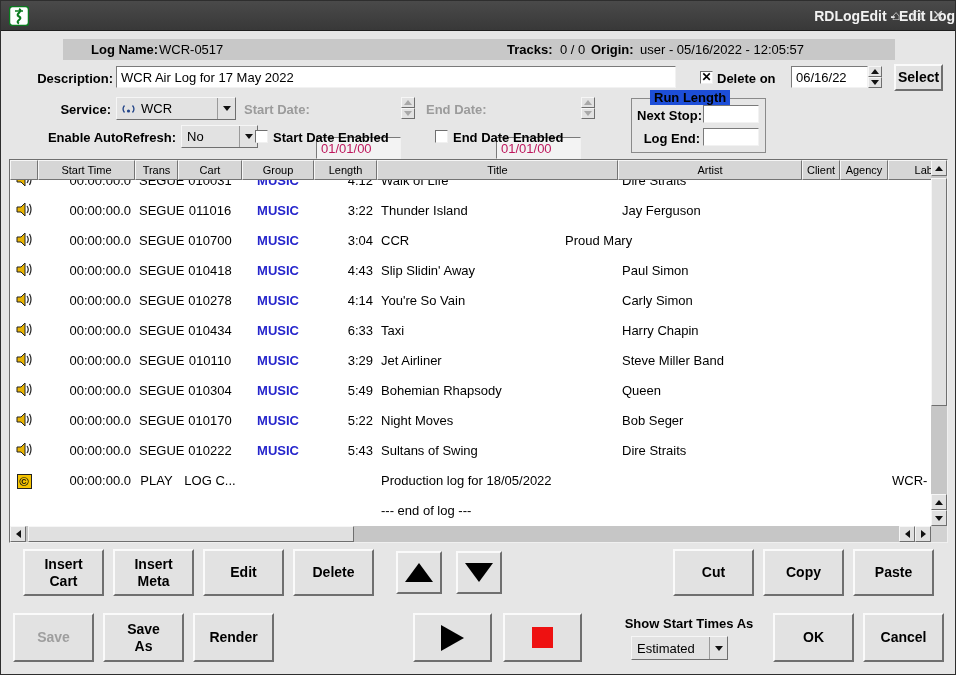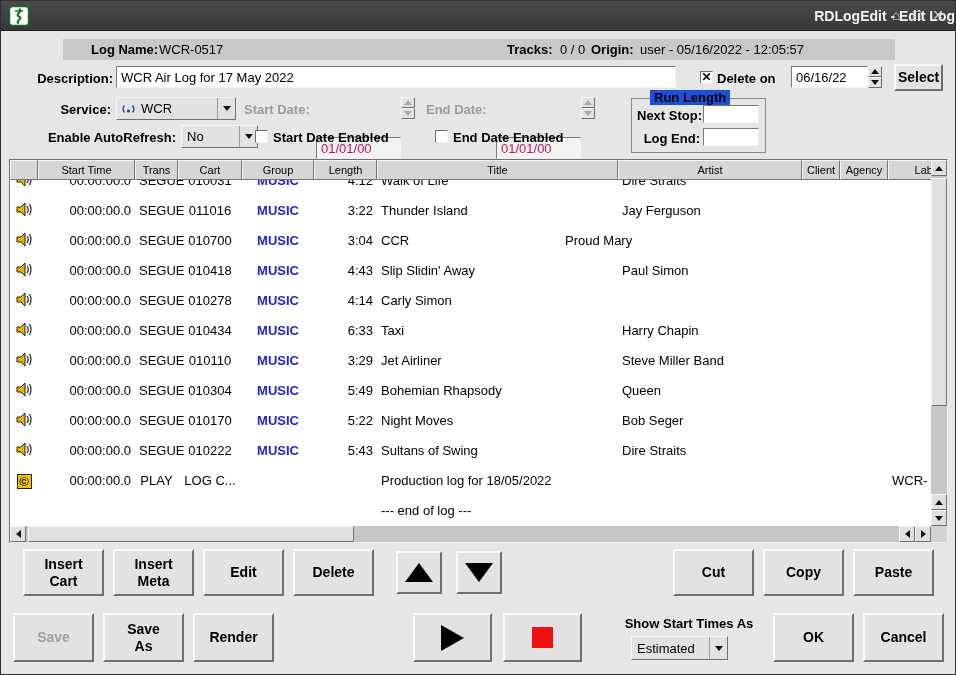--- a/index.html
+++ b/index.html
@@ -294,20 +294,21 @@
                   <polygon points="1,5 5,5 9,1 9,14 5,10 1,10" fill="#e8b400" stroke="#222" stroke-width="1"></polygon>
                   <path d="M11,4 Q13.5,7.5 11,11" fill="none" stroke="#222" stroke-width="1.2"></path>
                   <path d="M13.5,2 Q16.5,7.5 13.5,13" fill="none" stroke="#222" stroke-width="1.2"></path>
                 </svg></span>
             </div>
             <div class="td a-r" style="width: 97px;">00:00:00.0</div>
             <div class="td a-c" style="width: 43px;">SEGUE</div>
             <div class="td a-c" style="width: 64px;">010278</div>
             <div class="td a-c grp" style="width: 72px;">MUSIC</div>
             <div class="td a-r" style="width: 63px;">4:14</div>
+            <div class="td a-l" style="width: 241px;">You're So Vain</div>
             <div class="td a-l" style="width: 184px;">Carly Simon</div>
             <div class="td a-l" style="width: 38px;"></div>
             <div class="td a-l" style="width: 48px;"></div>
             <div class="td a-l" style="width: 80px;"></div>
           </div>
           <div class="tr">
             <div class="td a-c icon-cell" style="width: 28px;">
               <span><svg width="17" height="15" viewBox="0 0 17 15">
                   <polygon points="1,5 5,5 9,1 9,14 5,10 1,10" fill="#e8b400" stroke="#222" stroke-width="1"></polygon>
                   <path d="M11,4 Q13.5,7.5 11,11" fill="none" stroke="#222" stroke-width="1.2"></path>

